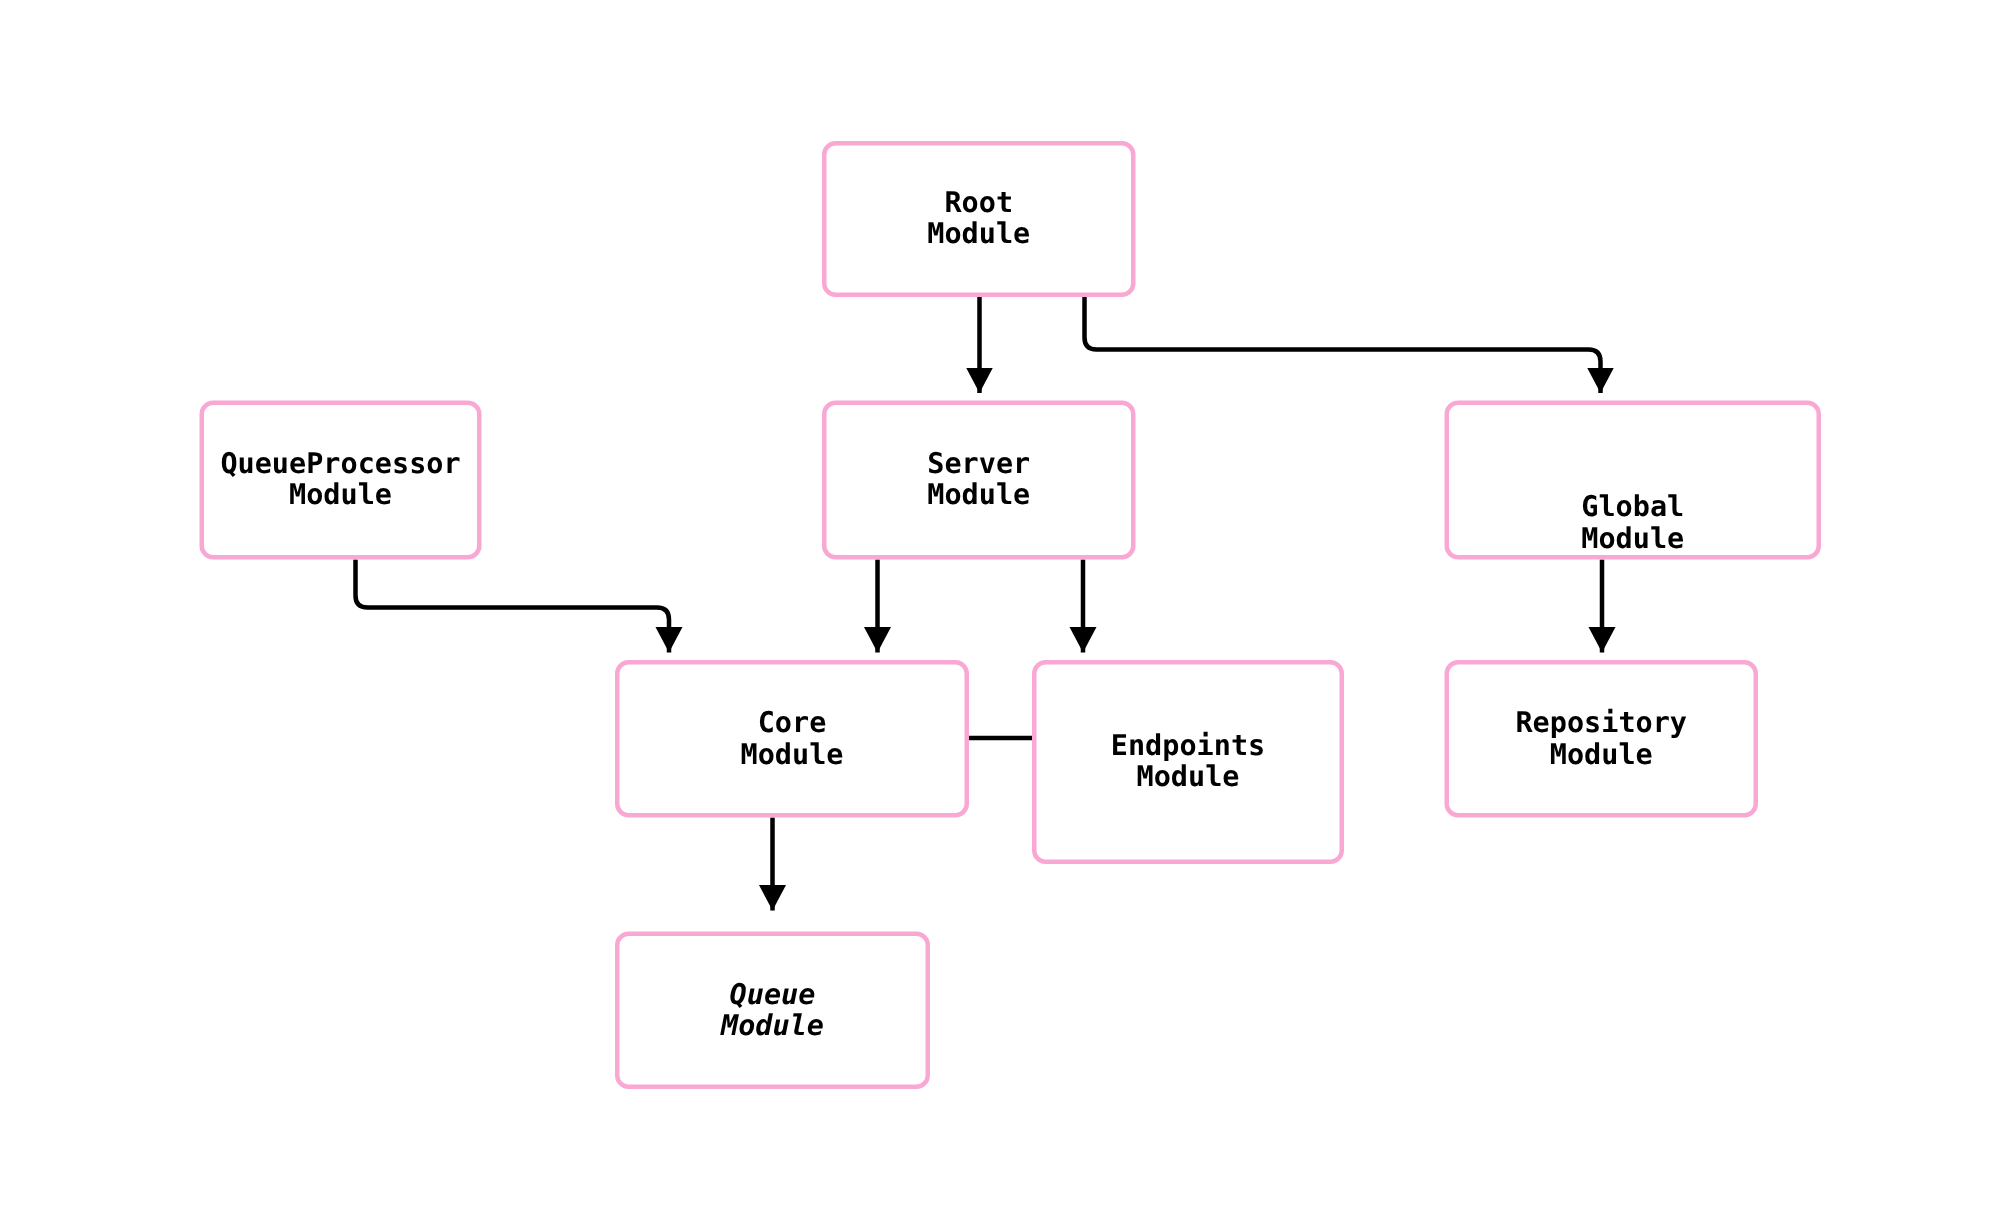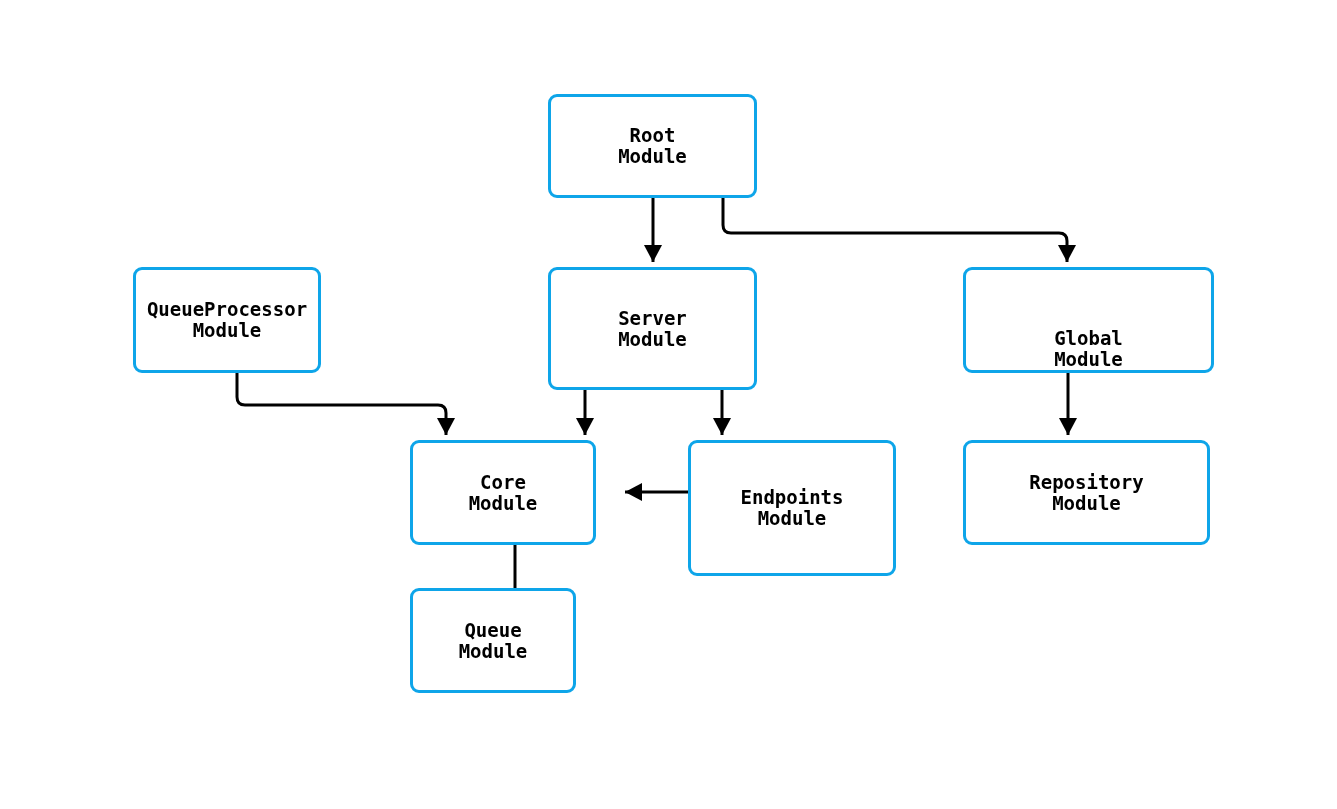--- a/index.html
+++ b/index.html
@@ -25,44 +25,44 @@
   }
   .edge {
     fill: none;
     stroke: #000000;
     stroke-width: 3;
   }
   .node {
     position: absolute;
     box-sizing: border-box;
     background: #ffffff;
-    border: 3px solid #0ea5e9;
+    border: 3px solid #f9a8d4;
     border-radius: 9px;
     display: flex;
     flex-direction: column;
     align-items: center;
     justify-content: center;
     text-align: center;
   }
   .node-line {
     font-size: 19px;
     font-weight: bold;
     line-height: 21px;
     color: #000000;
     white-space: nowrap;
   }
   
   #node-root          { left: 548px;  top: 94px;  width: 209px; height: 104px; }
   #node-queueprocessor{ left: 133px;  top: 267px; width: 188px; height: 106px; }
-  #node-server        { left: 548px;  top: 267px; width: 209px; height: 123px; }
+  #node-server        { left: 548px;  top: 267px; width: 209px; height: 106px; }
   #node-global        { left: 963px;  top: 267px; width: 251px; height: 106px; justify-content: flex-end; }
-  #node-core          { left: 410px;  top: 440px; width: 186px; height: 105px; }
+  #node-core          { left: 410px;  top: 440px; width: 236px; height: 105px; }
   #node-endpoints     { left: 688px;  top: 440px; width: 208px; height: 136px; }
-  #node-repository    { left: 963px;  top: 440px; width: 247px; height: 105px; }
-  #node-queue         { left: 410px;  top: 588px; width: 166px; height: 105px; }
+  #node-repository    { left: 963px;  top: 440px; width: 209px; height: 105px; }
+  #node-queue         { left: 410px;  top: 621px; width: 210px; height: 105px; font-style: italic; }
 </style>
 </head>
 <body>
 
 <div id="canvas">
 
   <svg id="edges-svg" viewBox="0 0 1337 809" xmlns="http://www.w3.org/2000/svg">
     <defs>
       <marker id="arrowhead" markerUnits="userSpaceOnUse" markerWidth="22" markerHeight="22" refX="17" refY="9" orient="auto">
         <path d="M0,0 L17,9 L0,18 Z" fill="#000000"></path>

